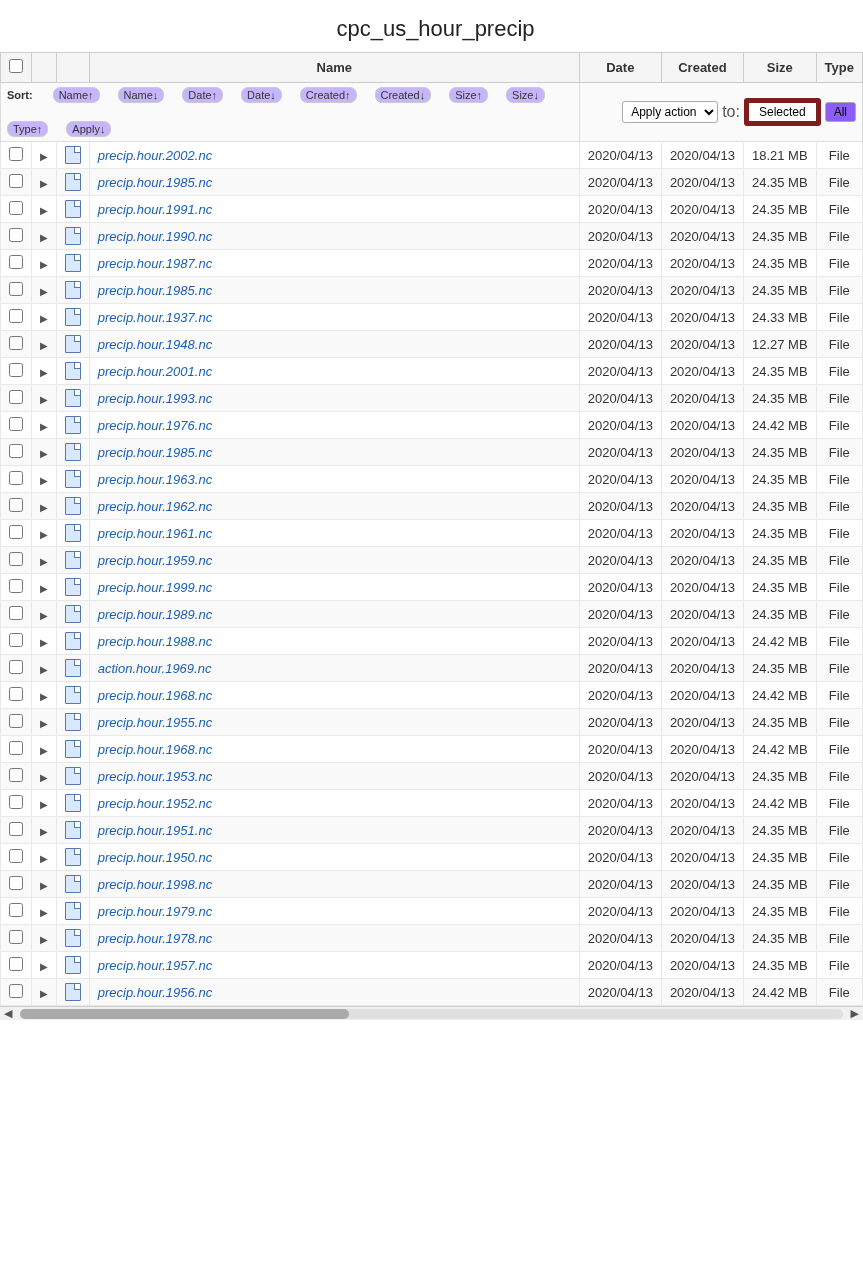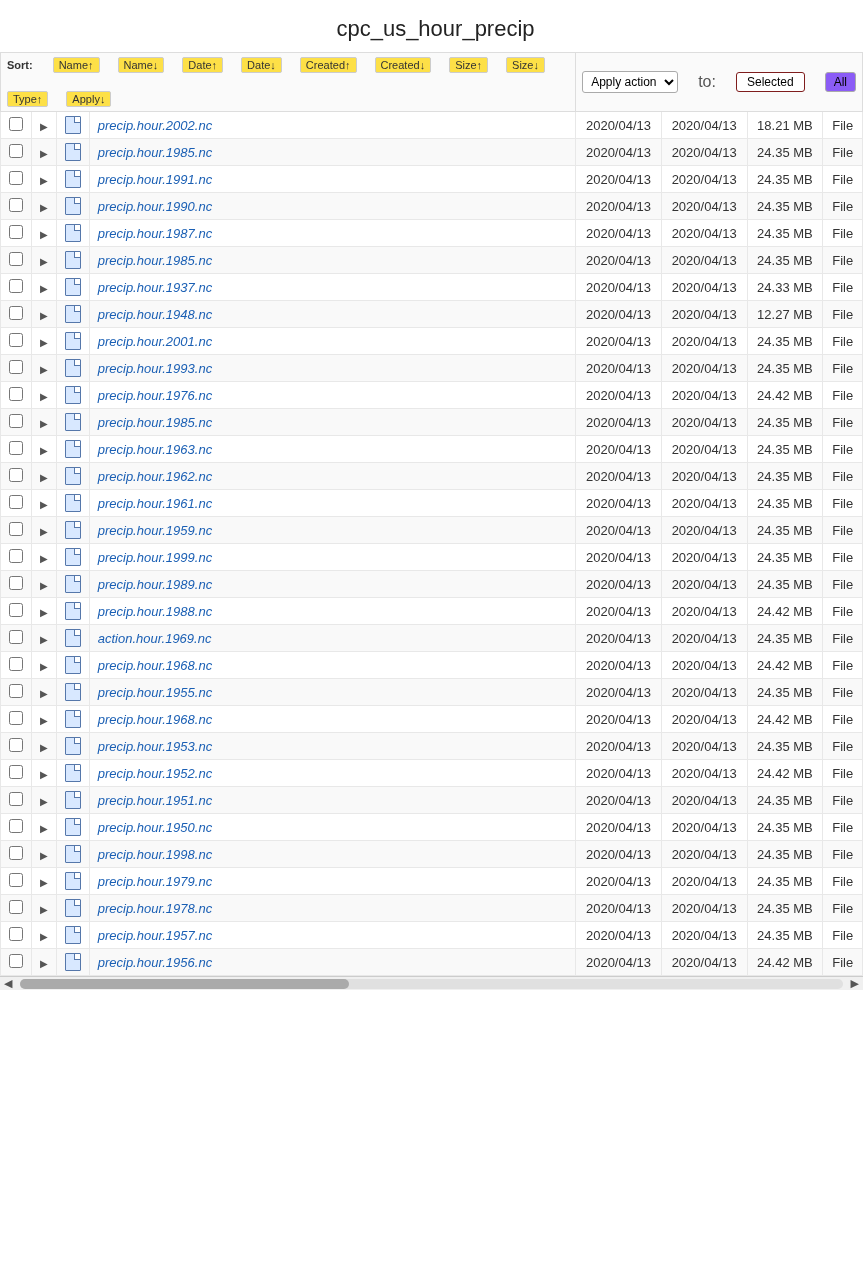--- a/index.html
+++ b/index.html
@@ -44,48 +44,48 @@
       font-weight: bold;
       margin-right: 2px;
     }
     .sort-chips {
       display: flex;
       flex-wrap: wrap;
       gap: 18px;
       align-items: center;
     }
     .sort-chip {
-      background: #fde047;
+      background: #c4b5fd;
       border: 1px solid #ccc;
-      border-radius: 2px;
+      border-radius: 7px;
       padding: 1px 5px;
       font-size: 11px;
       cursor: pointer;
       white-space: nowrap;
     }
     .sort-row .action-cell {
       display: flex;
       align-items: center;
-      gap: 20px;
+      gap: 4px;
       justify-content: flex-end;
     }
     .action-select {
       border: 1px solid #aaa;
       background: #fff;
       padding: 2px 4px;
       font-size: 12px;
       border-radius: 3px;
     }
     .to-label {
       font-size: 16px;
       color: #555;
     }
     .btn-selected {
       background: #fff;
-      border: 1px solid #7f1d1d;
+      border: 5px solid #7f1d1d;
       padding: 2px 10px;
       font-size: 12px;
       border-radius: 3px;
       cursor: pointer;
     }
     .btn-all {
       background: #8b5cf6;
       border: 1px solid #aaa;
       padding: 2px 8px;
       font-size: 12px;
@@ -192,20 +192,32 @@
     }
   </style>
 </head>
 <body>
 
 <h1>cpc_us_hour_precip</h1>
 
 <div class="table-container">
   <table>
     <thead>
+      <tr>
+        <th class="col-check">
+          <input type="checkbox" style="">
+        </th>
+        <th class="col-expand"></th>
+        <th class="col-icon"></th>
+        <th class="col-name">Name</th>
+        <th class="col-date">Date</th>
+        <th class="col-created">Created</th>
+        <th class="col-size">Size</th>
+        <th class="col-type">Type</th>
+      </tr>
       <tr class="sort-row">
         <td colspan="4">
           <div class="sort-chips">
             <span class="sort-label">Sort:</span>
           <span class="sort-chip">Name↑</span>
               <span class="sort-chip">Name↓</span>
               <span class="sort-chip">Date↑</span>
               <span class="sort-chip">Date↓</span>
               <span class="sort-chip">Created↑</span>
               <span class="sort-chip">Created↓</span>

